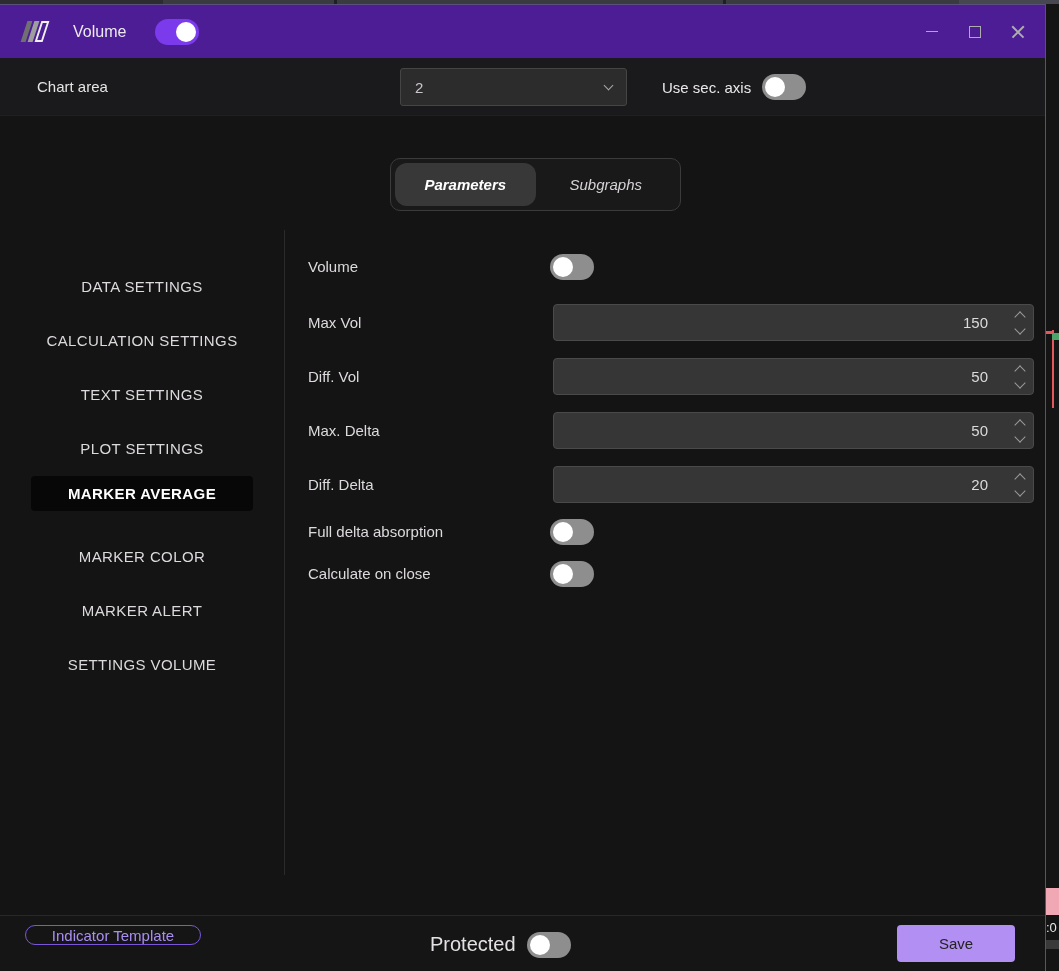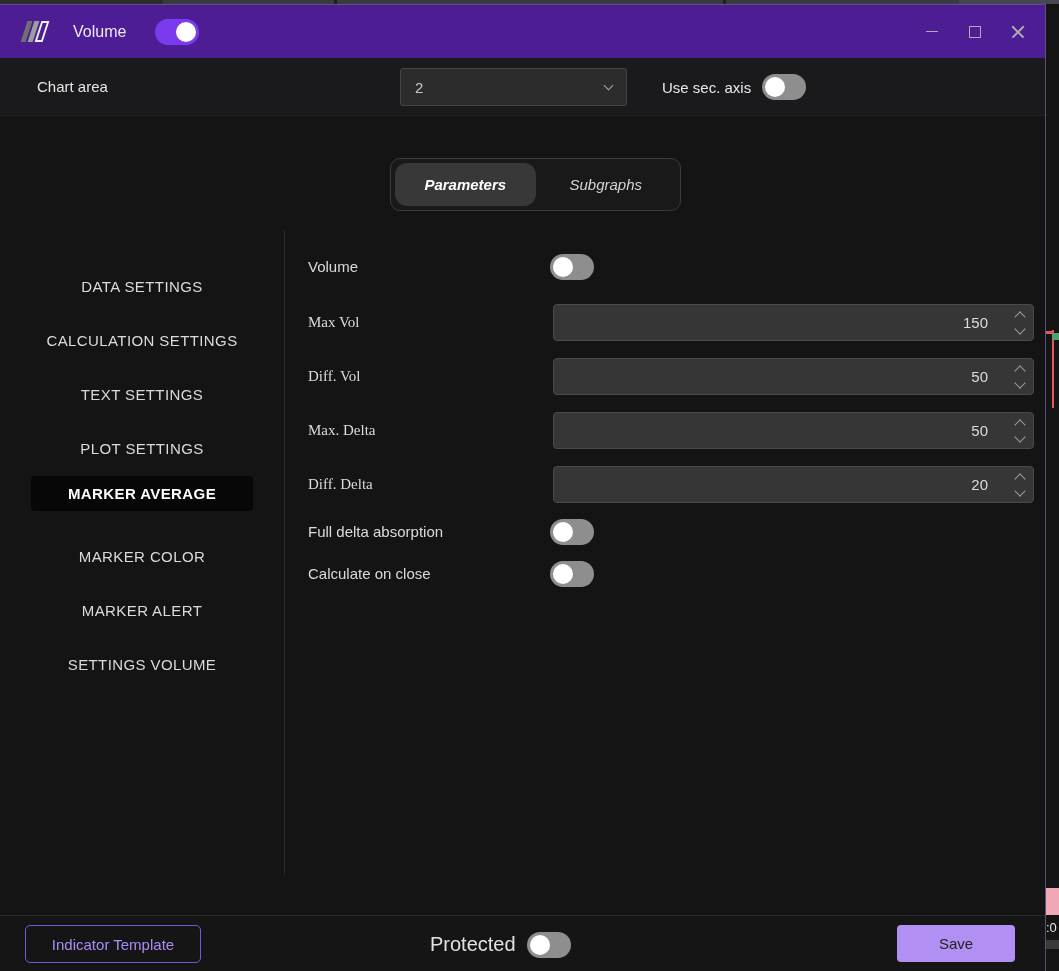--- a/index.html
+++ b/index.html
@@ -80,33 +80,33 @@
                                   width:222px; padding:9px 0; }
   .v-divider { position:absolute; left:284px; top:225px; width:1px; height:645px; background:#2b2b2b; }
 
   
   .row { position:absolute; left:285px; width:760px; }
   .row-label { position:absolute; left:23px; top:0; font-size:15px; color:#dcdadc; white-space:nowrap; }
   .toggle-row { height:26px; }
   .toggle-row .row-label { line-height:26px; }
   .toggle-row .toggle { position:absolute; left:265px; top:0; }
   .input-row { height:37px; }
-  .input-row .row-label { line-height:37px;font-family:Liberation Serif, serif; }
+  .input-row .row-label { line-height:37px; }
   .num-input { position:absolute; left:268px; top:0; width:481px; height:37px; background:#373637;
                border:1px solid #4b4a4b; border-radius:4px; color:#dcdadc; font-size:15px;
                font-family:"Liberation Sans", sans-serif; text-align:right; padding:0 45px 0 12px; outline:none; }
   .spin { position:absolute; right:21px; top:50%; transform:translateY(-50%); display:flex;
           flex-direction:column; gap:4px; align-items:center; cursor:pointer; }
   .spin .chev { border-color:#9a9a9a; border-width:1.5px; width:8px; height:8px; }
 
   
   .footer { position:absolute; left:0; top:910px; width:1045px; height:57px; background:#161516;
             border-top:1px solid #282828; }
-  .btn-outline { position:absolute; top:9px; height:38px; background:transparent;
-                 border:1px solid var(--outline-button-purple,#7a57d9); border-radius:5px;
+  .btn-outline { position:absolute; top:9px; height:20px; background:transparent;
+                 border:1px solid var(--outline-button-purple,#7a57d9); border-radius:10px;
                  color:var(--outline-button-text,#a98ef2); font-size:15px;
                  font-family:"Liberation Sans", sans-serif; cursor:pointer; }
   .btn-template { left:25px; width:176px; }
   .btn-apply { left:765px; width:118px; height:37px; border-radius:4px; }
   .btn-save { position:absolute; left:897px; top:9px; width:118px; height:37px;
               background:var(--save-button-fill,#b28ff3); border:none; border-radius:4px;
               color:#232323; font-size:15px; font-family:"Liberation Sans", sans-serif; cursor:pointer; }
   .protected-group { position:absolute; left:430px; top:0; height:57px; display:flex; align-items:center; gap:11px; }
   .protected-label { font-size:20px; color:#e3e1e3; }
 

